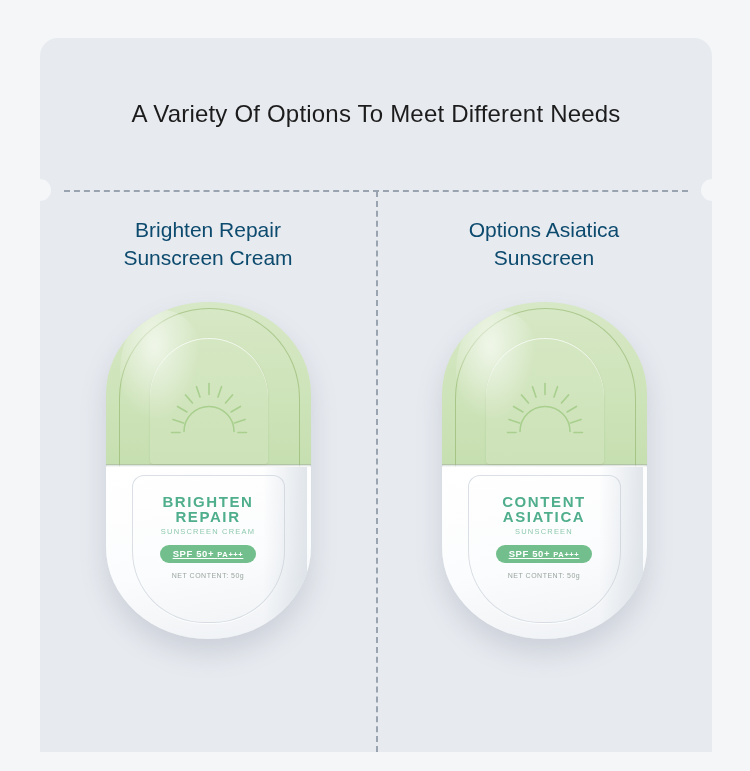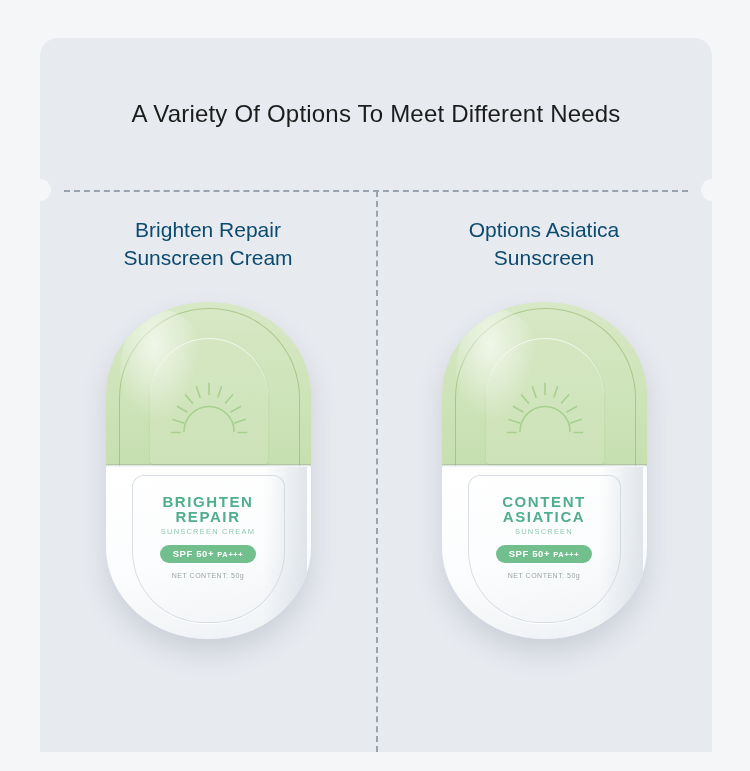--- a/index.html
+++ b/index.html
@@ -241,20 +241,21 @@
     display: inline-block;
     margin-top: 9px;
     padding: 3px 13px 4px;
     border-radius: 10px;
     background: #72bf8d;
     color: #ffffff;
     font-size: 9.5px;
     font-weight: 700;
     letter-spacing: .6px;
     white-space: nowrap;
+    text-decoration: underline;
   }
   .spf .pa { font-size: 7.5px; }
   .netc {
     margin-top: 9px;
     font-size: 7px;
     letter-spacing: .5px;
     color: #9aa6a0;
   }
 </style>
 </head>

